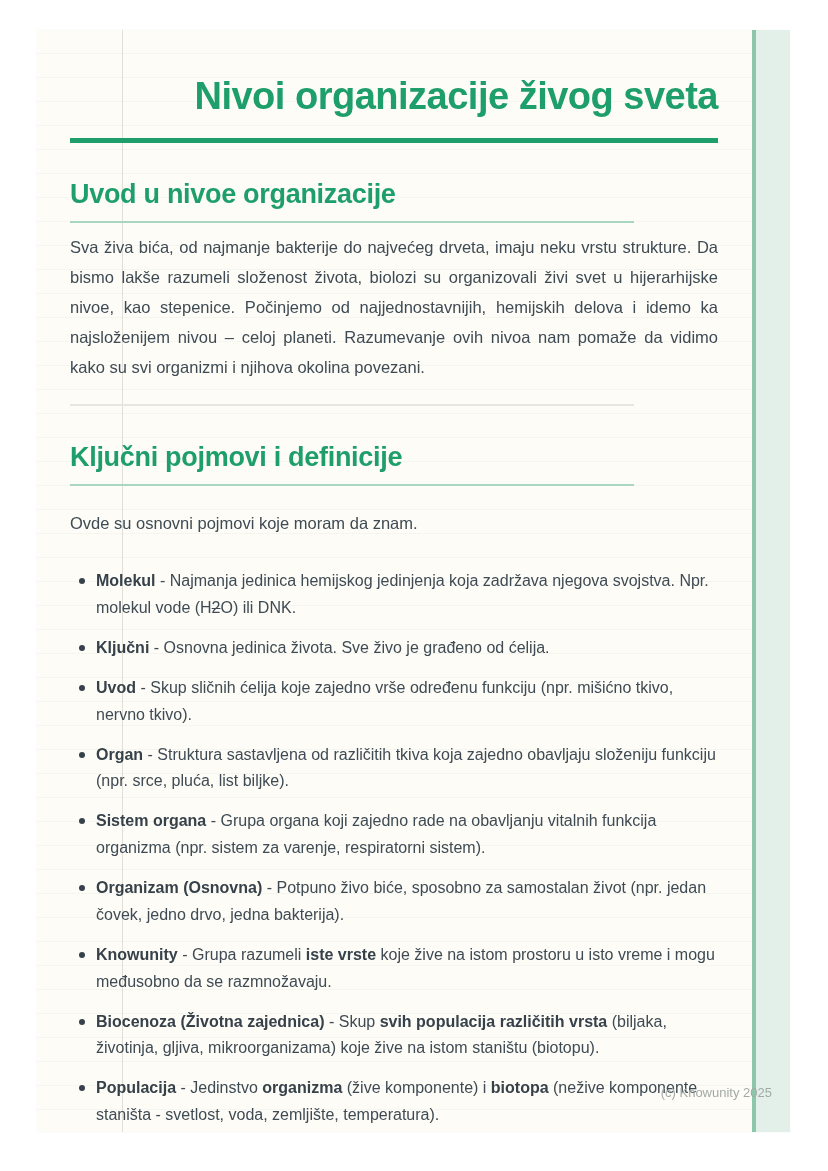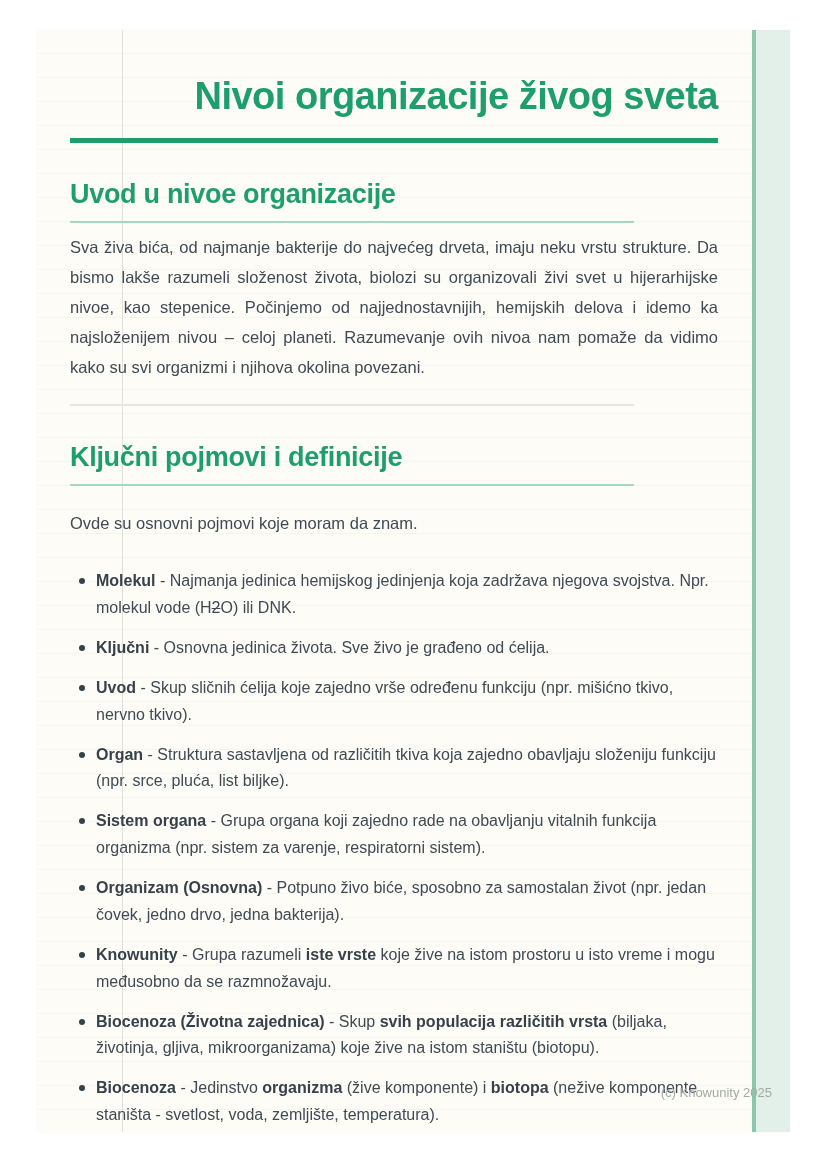--- a/index.html
+++ b/index.html
@@ -156,18 +156,18 @@
 
     <ul class="terms-list">
         <li><b>Molekul</b><span> - Najmanja jedinica hemijskog jedinjenja koja zadržava njegova svojstva. Npr. molekul vode (H</span><span style="text-decoration: line-through;">2</span><span>O) ili DNK.</span></li>
         <li><b>Ključni</b><span> - Osnovna jedinica života. Sve živo je građeno od ćelija.</span></li>
         <li><b>Uvod</b><span> - Skup sličnih ćelija koje zajedno vrše određenu funkciju (npr. mišićno tkivo, nervno tkivo).</span></li>
         <li><b>Organ</b><span> - Struktura sastavljena od različitih tkiva koja zajedno obavljaju složeniju funkciju (npr. srce, pluća, list biljke).</span></li>
         <li><b>Sistem organa</b><span> - Grupa organa koji zajedno rade na obavljanju vitalnih funkcija organizma (npr. sistem za varenje, respiratorni sistem).</span></li>
         <li><b>Organizam (Osnovna)</b><span> - Potpuno živo biće, sposobno za samostalan život (npr. jedan čovek, jedno drvo, jedna bakterija).</span></li>
         <li><b>Knowunity</b><span> - Grupa razumeli </span><b>iste vrste</b><span> koje žive na istom prostoru u isto vreme i mogu međusobno da se razmnožavaju.</span></li>
         <li><b>Biocenoza (Životna zajednica)</b><span> - Skup </span><b>svih populacija različitih vrsta</b><span> (biljaka, životinja, gljiva, mikroorganizama) koje žive na istom staništu (biotopu).</span></li>
-        <li><b>Biocenoza</b><span> - Jedinstvo </span><b>organizma</b><span> (žive komponente) i </span><b>biotopa</b><span> (nežive komponente staništa - svetlost, voda, zemljište, temperatura).</span></li>
+        <li><b>Populacija</b><span> - Jedinstvo </span><b>organizma</b><span> (žive komponente) i </span><b>biotopa</b><span> (nežive komponente staništa - svetlost, voda, zemljište, temperatura).</span></li>
       </ul>
   </div>
 
   <div class="footer-credit">(c) Knowunity 2025</div>
 </div>
 
 </body></html>

